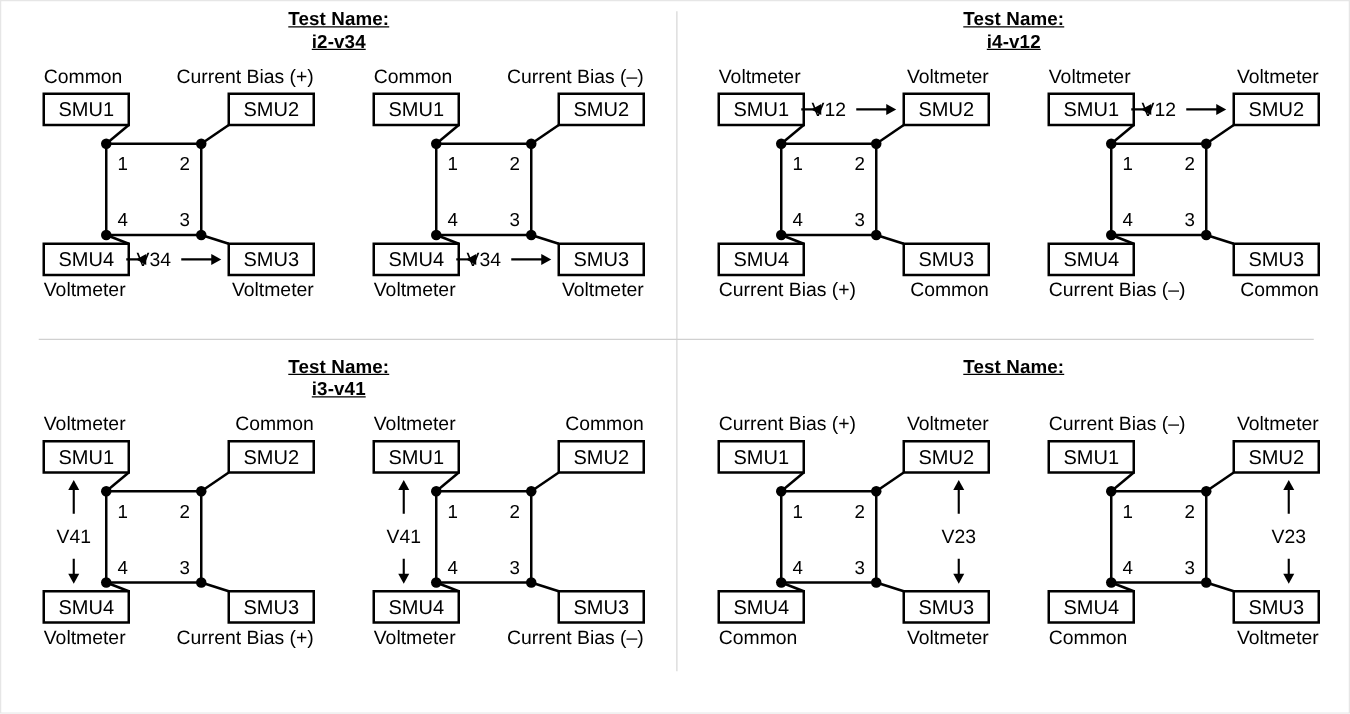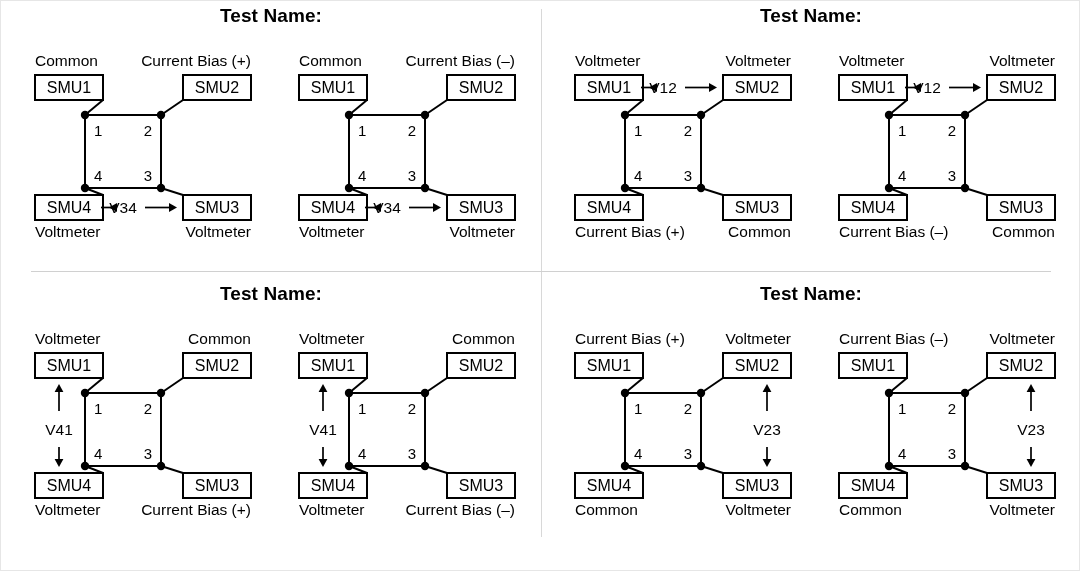--- a/index.html
+++ b/index.html
@@ -39,23 +39,24 @@
   #q-tr{left:540px;top:0;}
   #q-bl{left:0;top:278px;}
   #q-br{left:540px;top:278px;}
 
   .quad-title{
     position:absolute;
     left:0;top:6px;
     width:540px;
     text-align:center;
     font-weight:bold;
-    font-size:19px;
+    font-size:15px;
     line-height:18px;
     letter-spacing:0.1px;
+    text-decoration:underline;
   }
   .quad-title .tname{display:block;}
   .quad-title .tval{display:block;}
 
   .panels{
     position:absolute;
     left:0;top:44px;
     width:540px;height:228px;
   }
   .panel{
@@ -88,20 +89,21 @@
 <body>
 
 <div id="figure">
 
   <div class="v-divider"></div>
   <div class="h-divider"></div>
 
   <div class="quadrant" id="q-tl">
     <div class="quad-title">
       <span class="tname">Test Name:</span>
+      <span class="tval">i2-v34</span>
     </div>
     <div class="panels">
       <div class="panel left">
           <svg class="diagram" viewBox="0 0 268 228">
             <g>
               <rect x="76" y="70" width="76" height="73" class="wire"></rect>
             </g>
             <line x1="94" y1="55" x2="76" y2="70" class="wire"></line>
             <line x1="174" y1="55" x2="152" y2="70" class="wire"></line>
             <line x1="174" y1="150" x2="152" y2="143" class="wire"></line>
@@ -188,20 +190,21 @@
               <text x="114" y="168" class="t-volt" text-anchor="middle">V34</text>
             </g>
           </svg>
         </div>
     </div>
   </div>
 
   <div class="quadrant" id="q-tr">
     <div class="quad-title">
       <span class="tname">Test Name:</span>
+      <span class="tval">i4-v12</span>
     </div>
     <div class="panels">
       <div class="panel left">
           <svg class="diagram" viewBox="0 0 268 228">
             <g>
               <rect x="76" y="70" width="76" height="73" class="wire"></rect>
             </g>
             <line x1="94" y1="55" x2="76" y2="70" class="wire"></line>
             <line x1="174" y1="55" x2="152" y2="70" class="wire"></line>
             <line x1="174" y1="150" x2="152" y2="143" class="wire"></line>
@@ -288,20 +291,21 @@
               <text x="114" y="48" class="t-volt" text-anchor="middle">V12</text>
             </g>
           </svg>
         </div>
     </div>
   </div>
 
   <div class="quadrant" id="q-bl">
     <div class="quad-title">
       <span class="tname">Test Name:</span>
+      <span class="tval">i3-v41</span>
     </div>
     <div class="panels">
       <div class="panel left">
           <svg class="diagram" viewBox="0 0 268 228">
             <g>
               <rect x="76" y="70" width="76" height="73" class="wire"></rect>
             </g>
             <line x1="94" y1="55" x2="76" y2="70" class="wire"></line>
             <line x1="174" y1="55" x2="152" y2="70" class="wire"></line>
             <line x1="174" y1="150" x2="152" y2="143" class="wire"></line>

